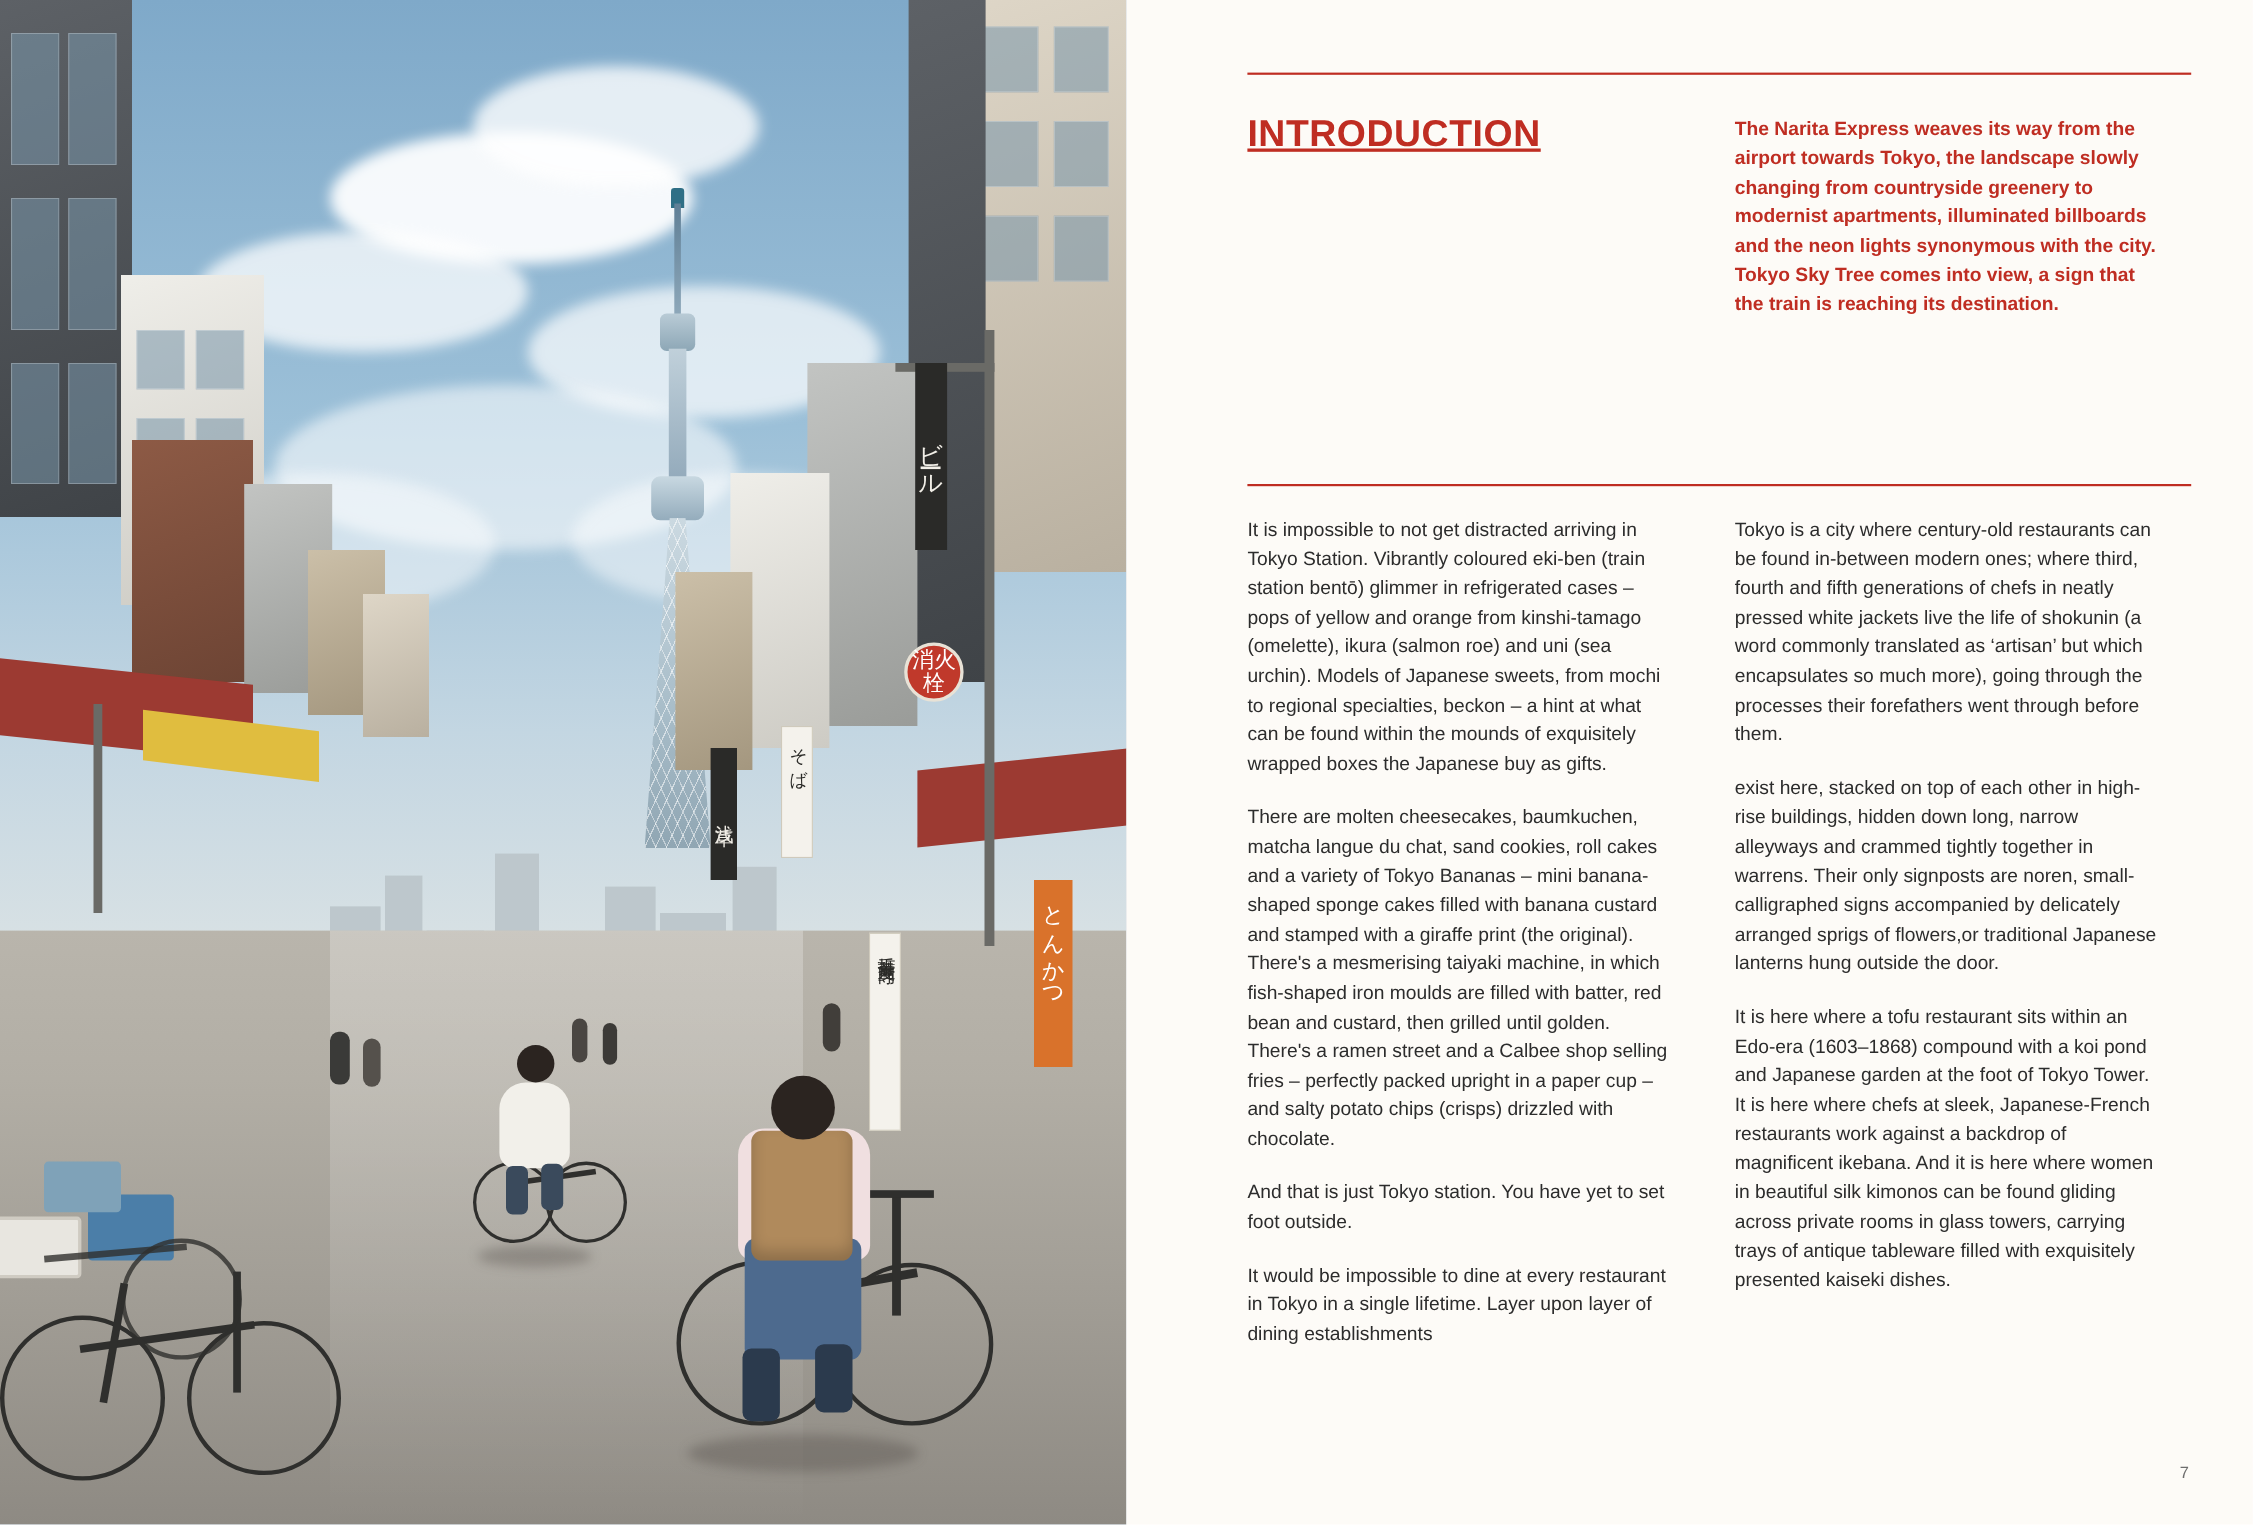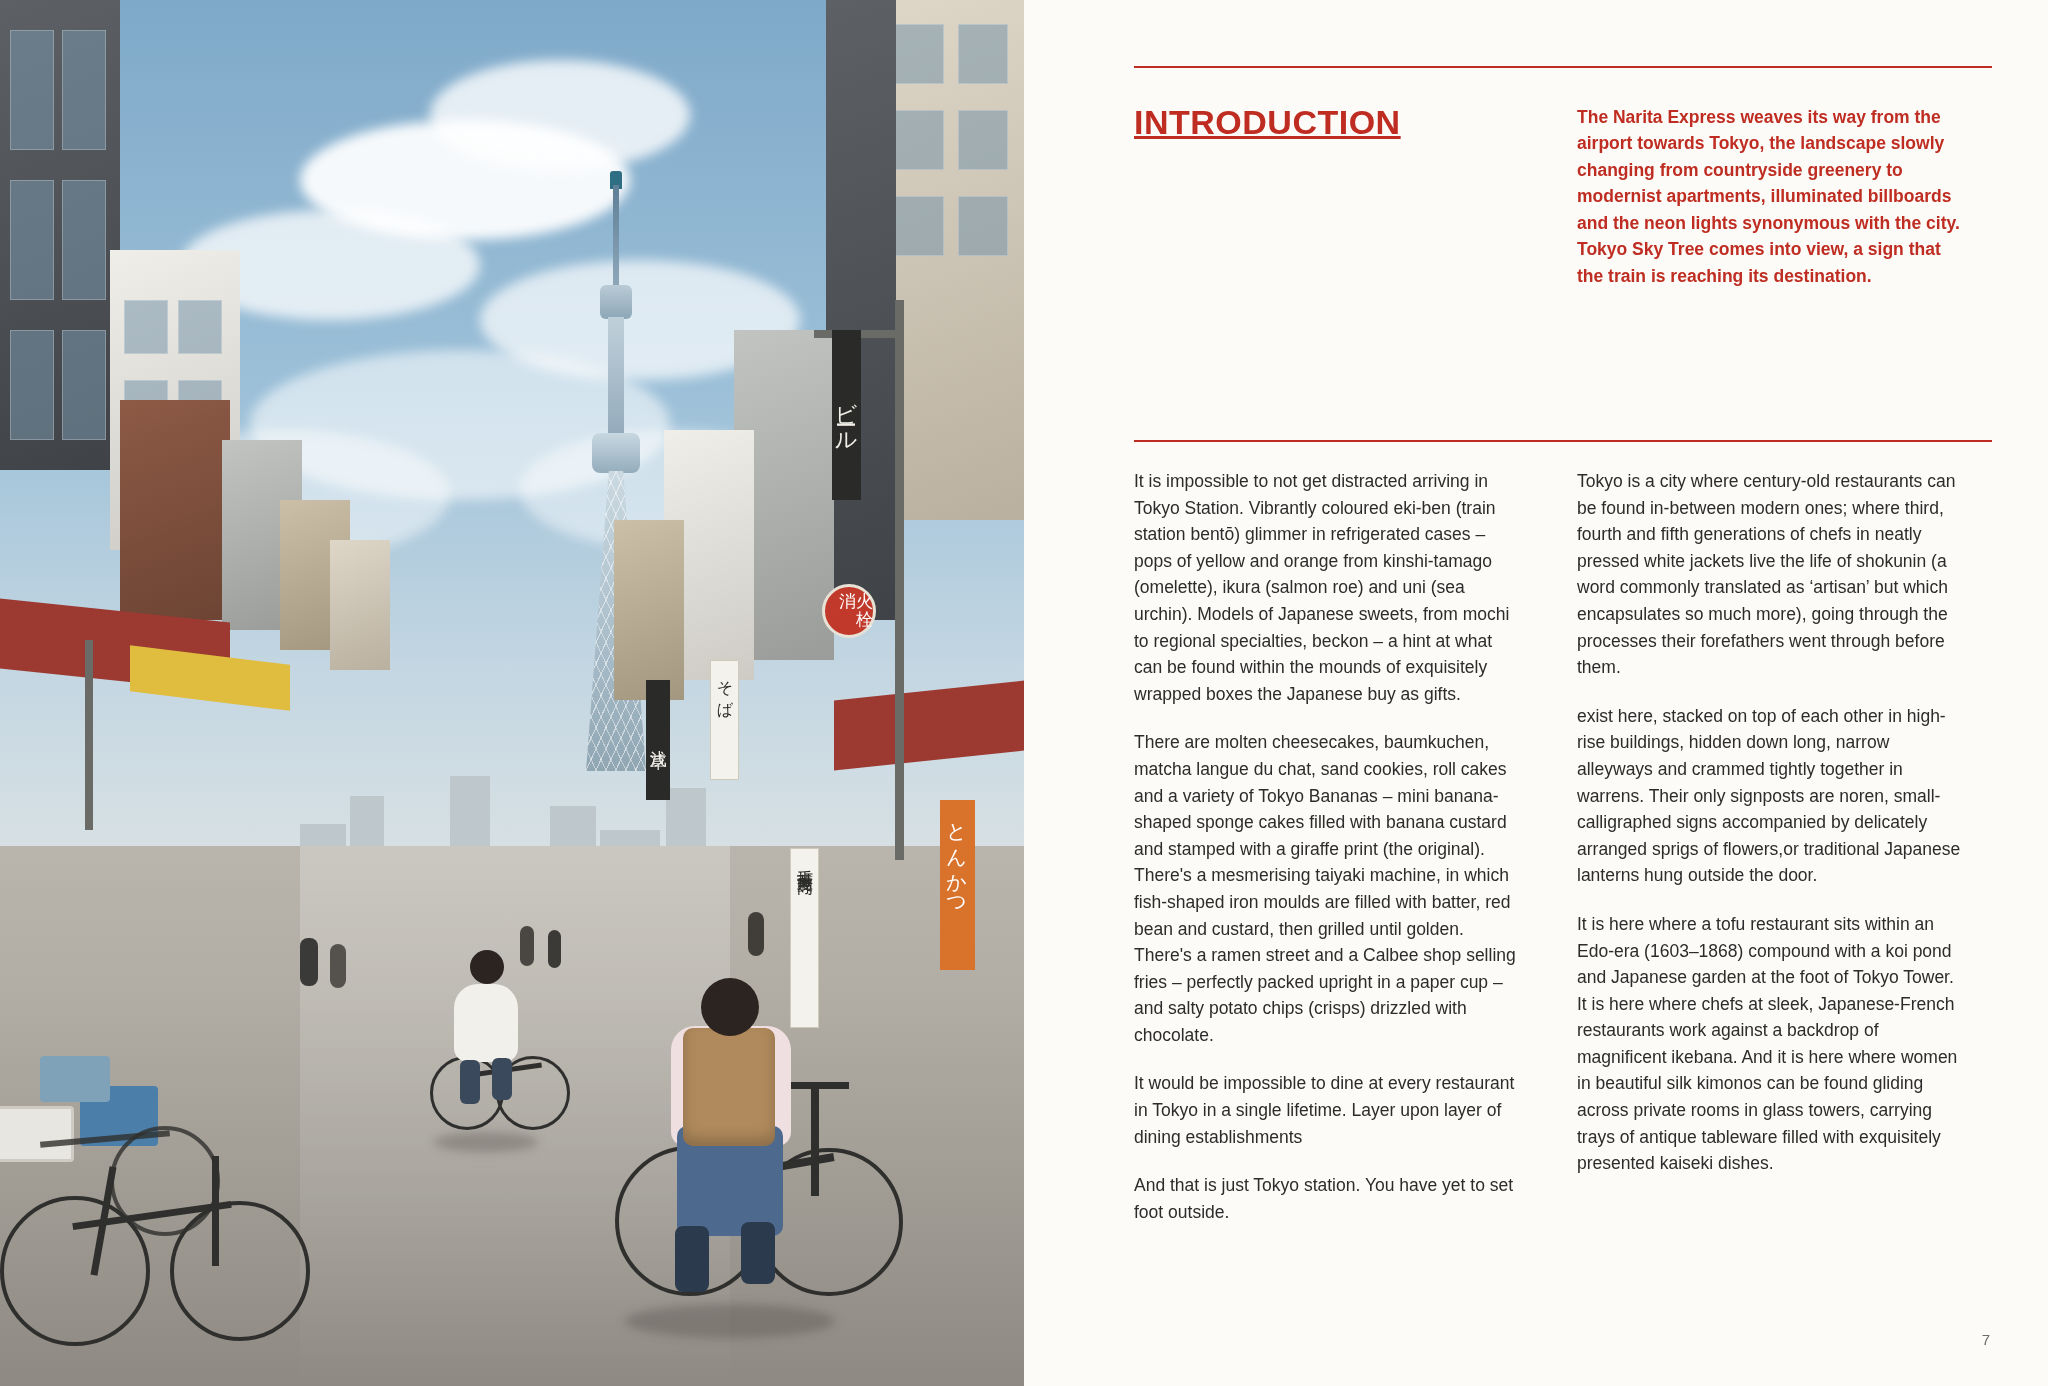--- a/index.html
+++ b/index.html
@@ -126,22 +126,22 @@
     font-size: 20px; padding: 10px 4px; letter-spacing: 2px;
   }
   .sign-white {
     position: absolute; background: #f4f2ec; color: #2b2b28;
     writing-mode: vertical-rl; text-orientation: upright;
     font-size: 16px; padding: 8px 3px; letter-spacing: 2px;
     border: 1px solid #cfcabc;
   }
   .hydrant-sign {
     position: absolute; width: 54px; height: 54px; border-radius: 50%;
-    background: #c0392b; color: #fff; font-size: 17px; line-height: 1.05;
-    display:flex; align-items:center; justify-content:center; text-align:right;
+    background: #c0392b; color: #fff; font-size: 20px; line-height: 1.05;
+    display:flex; align-items:center; justify-content:center; text-align:center;
     border: 3px solid #e8e2d6;
   }
 
   .pole { position: absolute; background: #6a6a66; }
 
   
   .person { position: absolute; }
   .cyclist-main { left: 615px; bottom: 40px; width: 230px; height: 430px; }
   .cyclist-far { left: 430px; bottom: 230px; width: 110px; height: 220px; }
   .bike-wheel {
@@ -339,22 +339,22 @@
     <div class="rule rule-top"></div>
     <div class="rule rule-mid"></div>
 
     <h1 class="intro-title">INTRODUCTION</h1>
 
     <p class="intro-lede">The Narita Express weaves its way from the airport towards Tokyo, the landscape slowly changing from countryside greenery to modernist apartments, illuminated billboards and the neon lights synonymous with the city. Tokyo Sky Tree comes into view, a sign that the train is reaching its destination.</p>
 
     <div class="col col-left">
       <p>It is impossible to not get distracted arriving in Tokyo Station. Vibrantly coloured eki-ben (train station bentō) glimmer in refrigerated cases – pops of yellow and orange from kinshi-tamago (omelette), ikura (salmon roe) and uni (sea urchin). Models of Japanese sweets, from mochi to regional specialties, beckon – a hint at what can be found within the mounds of exquisitely wrapped boxes the Japanese buy as gifts.</p>
       <p>There are molten cheesecakes, baumkuchen, matcha langue du chat, sand cookies, roll cakes and a variety of Tokyo Bananas – mini banana-shaped sponge cakes filled with banana custard and stamped with a giraffe print (the original). There's a mesmerising taiyaki machine, in which fish-shaped iron moulds are filled with batter, red bean and custard, then grilled until golden. There's a ramen street and a Calbee shop selling fries – perfectly packed upright in a paper cup – and salty potato chips (crisps) drizzled with chocolate.</p>
+      <p>And that is just Tokyo station. You have yet to set foot outside.</p>
       <p>It would be impossible to dine at every restaurant in Tokyo in a single lifetime. Layer upon layer of dining establishments</p>
-      <p>And that is just Tokyo station. You have yet to set foot outside.</p>
     </div>
 
     <div class="col col-right">
       <p>Tokyo is a city where century-old restaurants can be found in-between modern ones; where third, fourth and fifth generations of chefs in neatly pressed white jackets live the life of shokunin (a word commonly translated as ‘artisan’ but which encapsulates so much more), going through the processes their forefathers went through before them.</p>
       <p>exist here, stacked on top of each other in high-rise buildings, hidden down long, narrow alleyways and crammed tightly together in warrens. Their only signposts are noren, small-calligraphed signs accompanied by delicately arranged sprigs of flowers,or traditional Japanese lanterns hung outside the door.</p>
       <p>It is here where a tofu restaurant sits within an Edo-era (1603–1868) compound with a koi pond and Japanese garden at the foot of Tokyo Tower. It is here where chefs at sleek, Japanese-French restaurants work against a backdrop of magnificent ikebana. And it is here where women in beautiful silk kimonos can be found gliding across private rooms in glass towers, carrying trays of antique tableware filled with exquisitely presented kaiseki dishes.</p>
     </div>
 
     <div class="page-number">7</div>
   </div>

